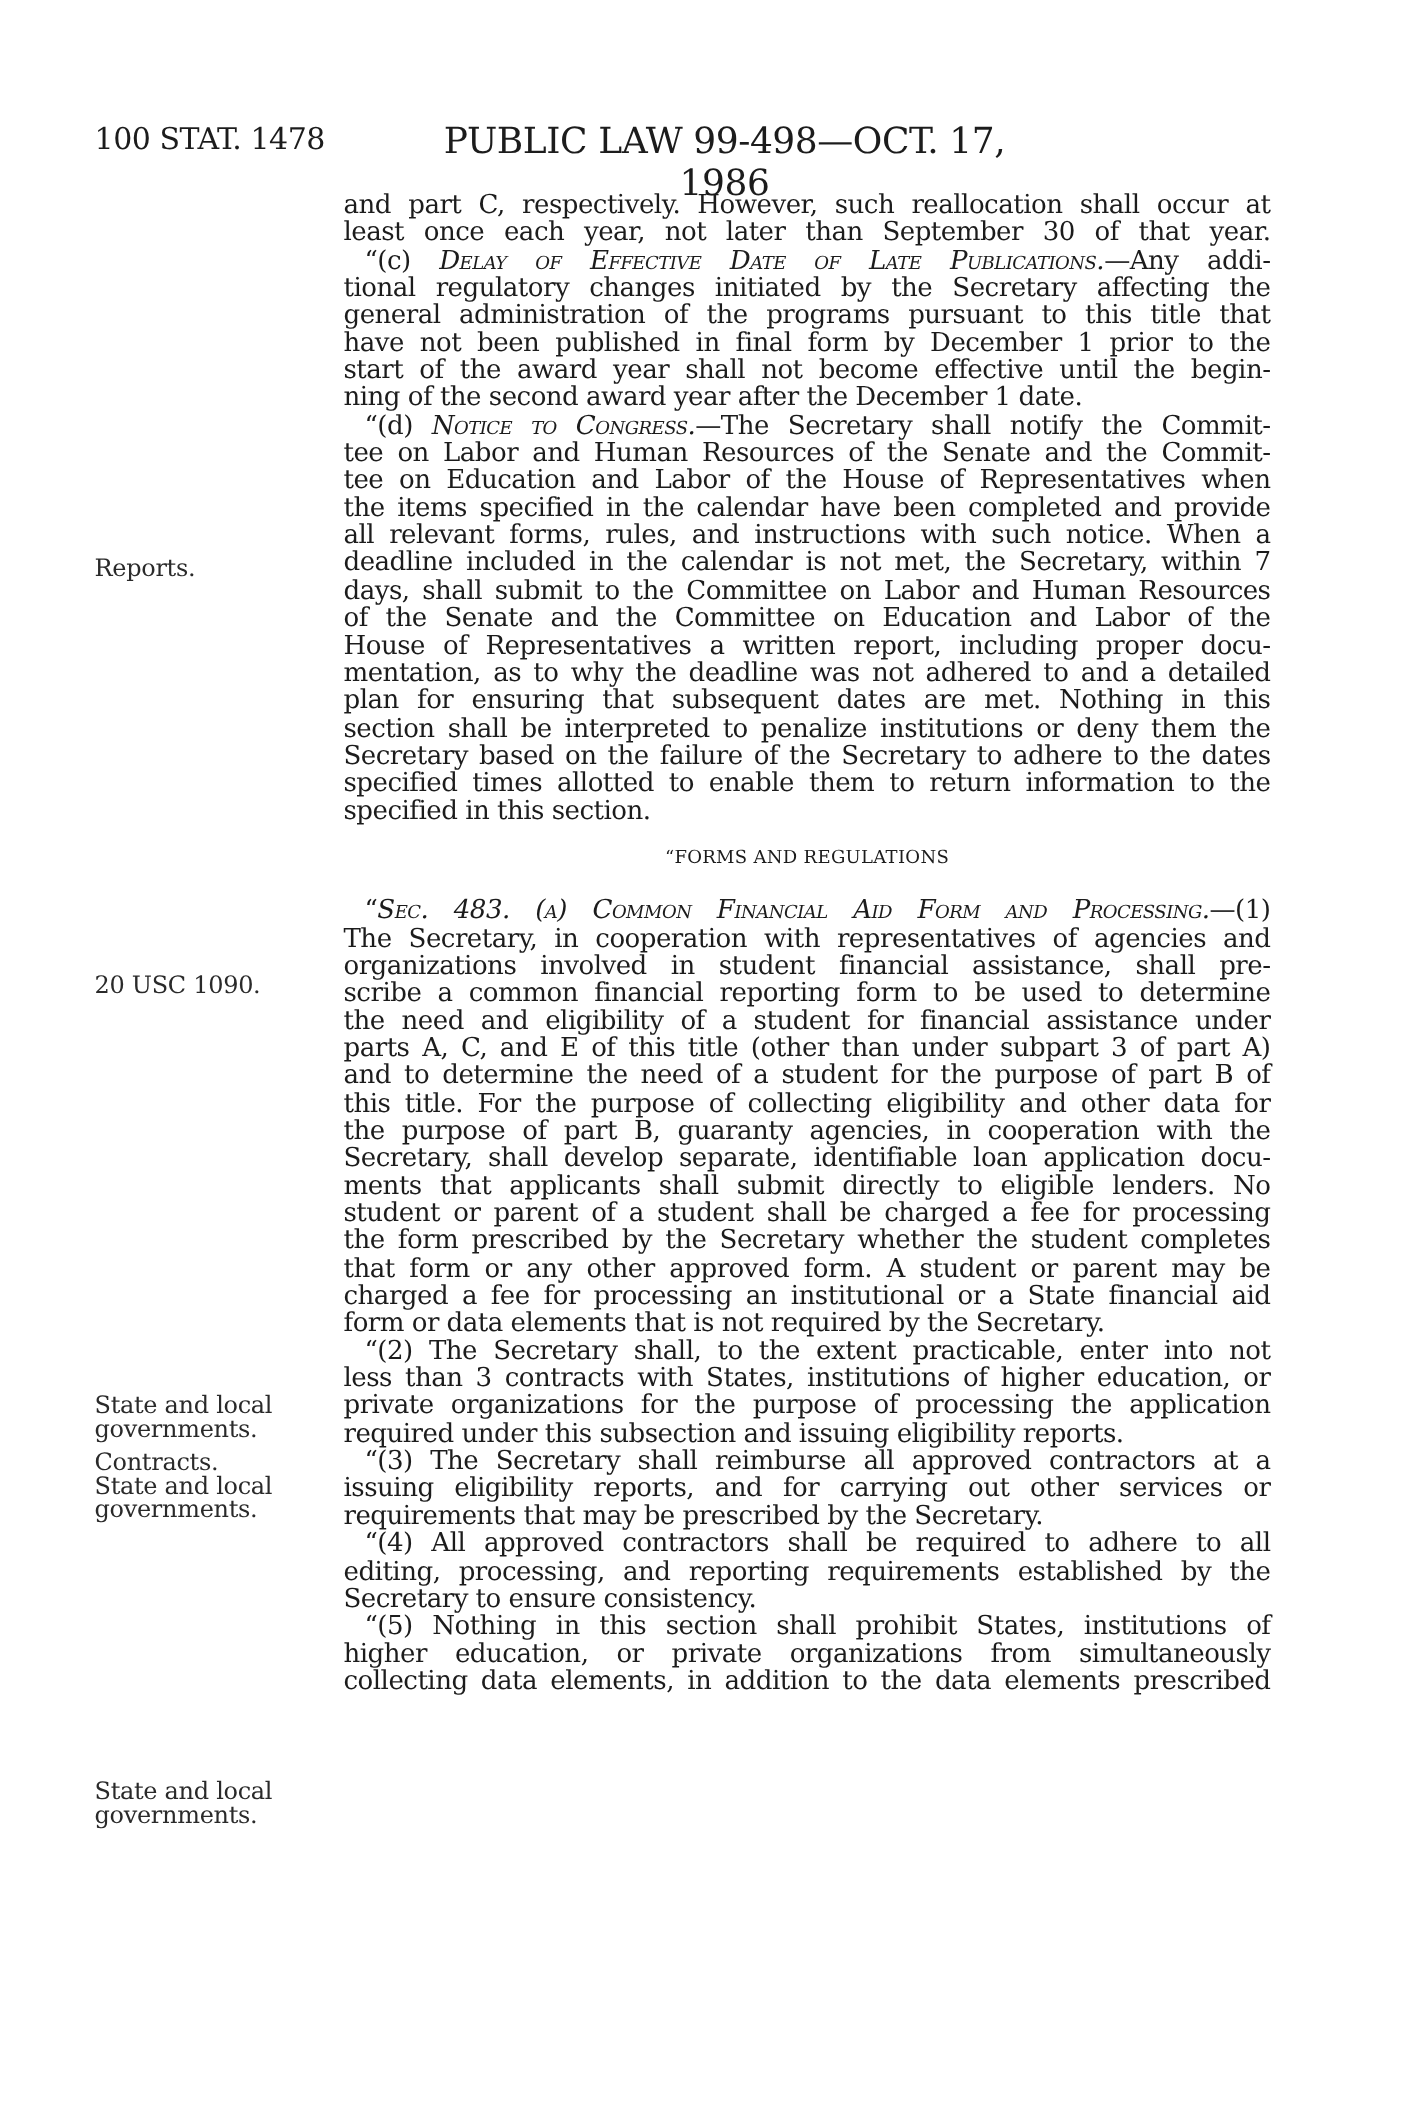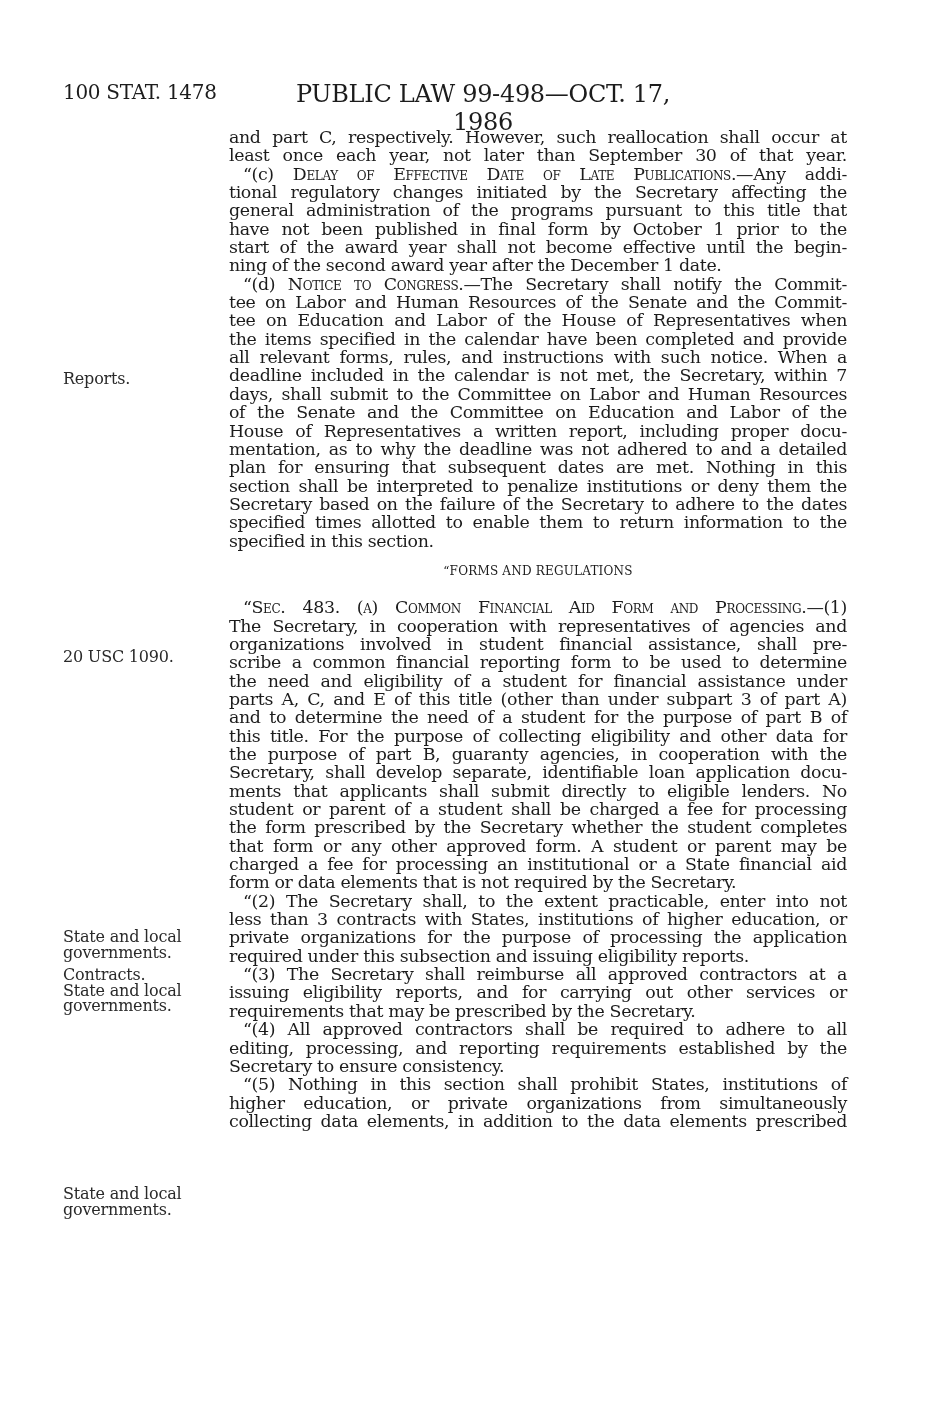--- a/index.html
+++ b/index.html
@@ -23,21 +23,21 @@
     position: absolute; left: 229px; top: 128px; width: 618px;
     font-size: 17.4px; line-height: 18.35px;
     letter-spacing: -0.35px;
   }
   .line {
     display: block; white-space: nowrap; text-align: justify; text-align-last: justify;
     height: 18.35px;
   }
   .line.last { text-align-last: left; }
   .line.indent { padding-left: 14px; }
-  .sc { font-variant: small-caps; }
+  .sc { font-variant: small-caps; font-style: italic; }
   .heading {
     text-align: center; font-size: 12px; letter-spacing: 0.2px;
     height: 18.35px; margin: 12px 0 18px 0; font-variant: normal;
   }
   .margin-note {
     position: absolute; left: 63px; font-size: 16px; line-height: 15.5px;
     color: #2a2a2a; letter-spacing: -0.2px;
   }
 </style>
 </head>
@@ -67,21 +67,21 @@
   <div>State and local</div>
   <div>governments.</div>
 </div>
 
 <div class="body">
   <span class="line">and part C, respectively. However, such reallocation shall occur at</span>
   <span class="line">least once each year, not later than September 30 of that year.</span>
   <span class="line indent"><span>“(c) </span><span class="sc">Delay of Effective Date of Late Publications.</span><span>—Any addi-</span></span>
   <span class="line">tional regulatory changes initiated by the Secretary affecting the</span>
   <span class="line">general administration of the programs pursuant to this title that</span>
-  <span class="line">have not been published in final form by October 1 prior to the</span>
+  <span class="line">have not been published in final form by December 1 prior to the</span>
   <span class="line">start of the award year shall not become effective until the begin-</span>
   <span class="line last">ning of the second award year after the December 1 date.</span>
   <span class="line indent"><span>“(d) </span><span class="sc">Notice to Congress.</span><span>—The Secretary shall notify the Commit-</span></span>
   <span class="line">tee on Labor and Human Resources of the Senate and the Commit-</span>
   <span class="line">tee on Education and Labor of the House of Representatives when</span>
   <span class="line">the items specified in the calendar have been completed and provide</span>
   <span class="line">all relevant forms, rules, and instructions with such notice. When a</span>
   <span class="line">deadline included in the calendar is not met, the Secretary, within 7</span>
   <span class="line">days, shall submit to the Committee on Labor and Human Resources</span>
   <span class="line">of the Senate and the Committee on Education and Labor of the</span>

